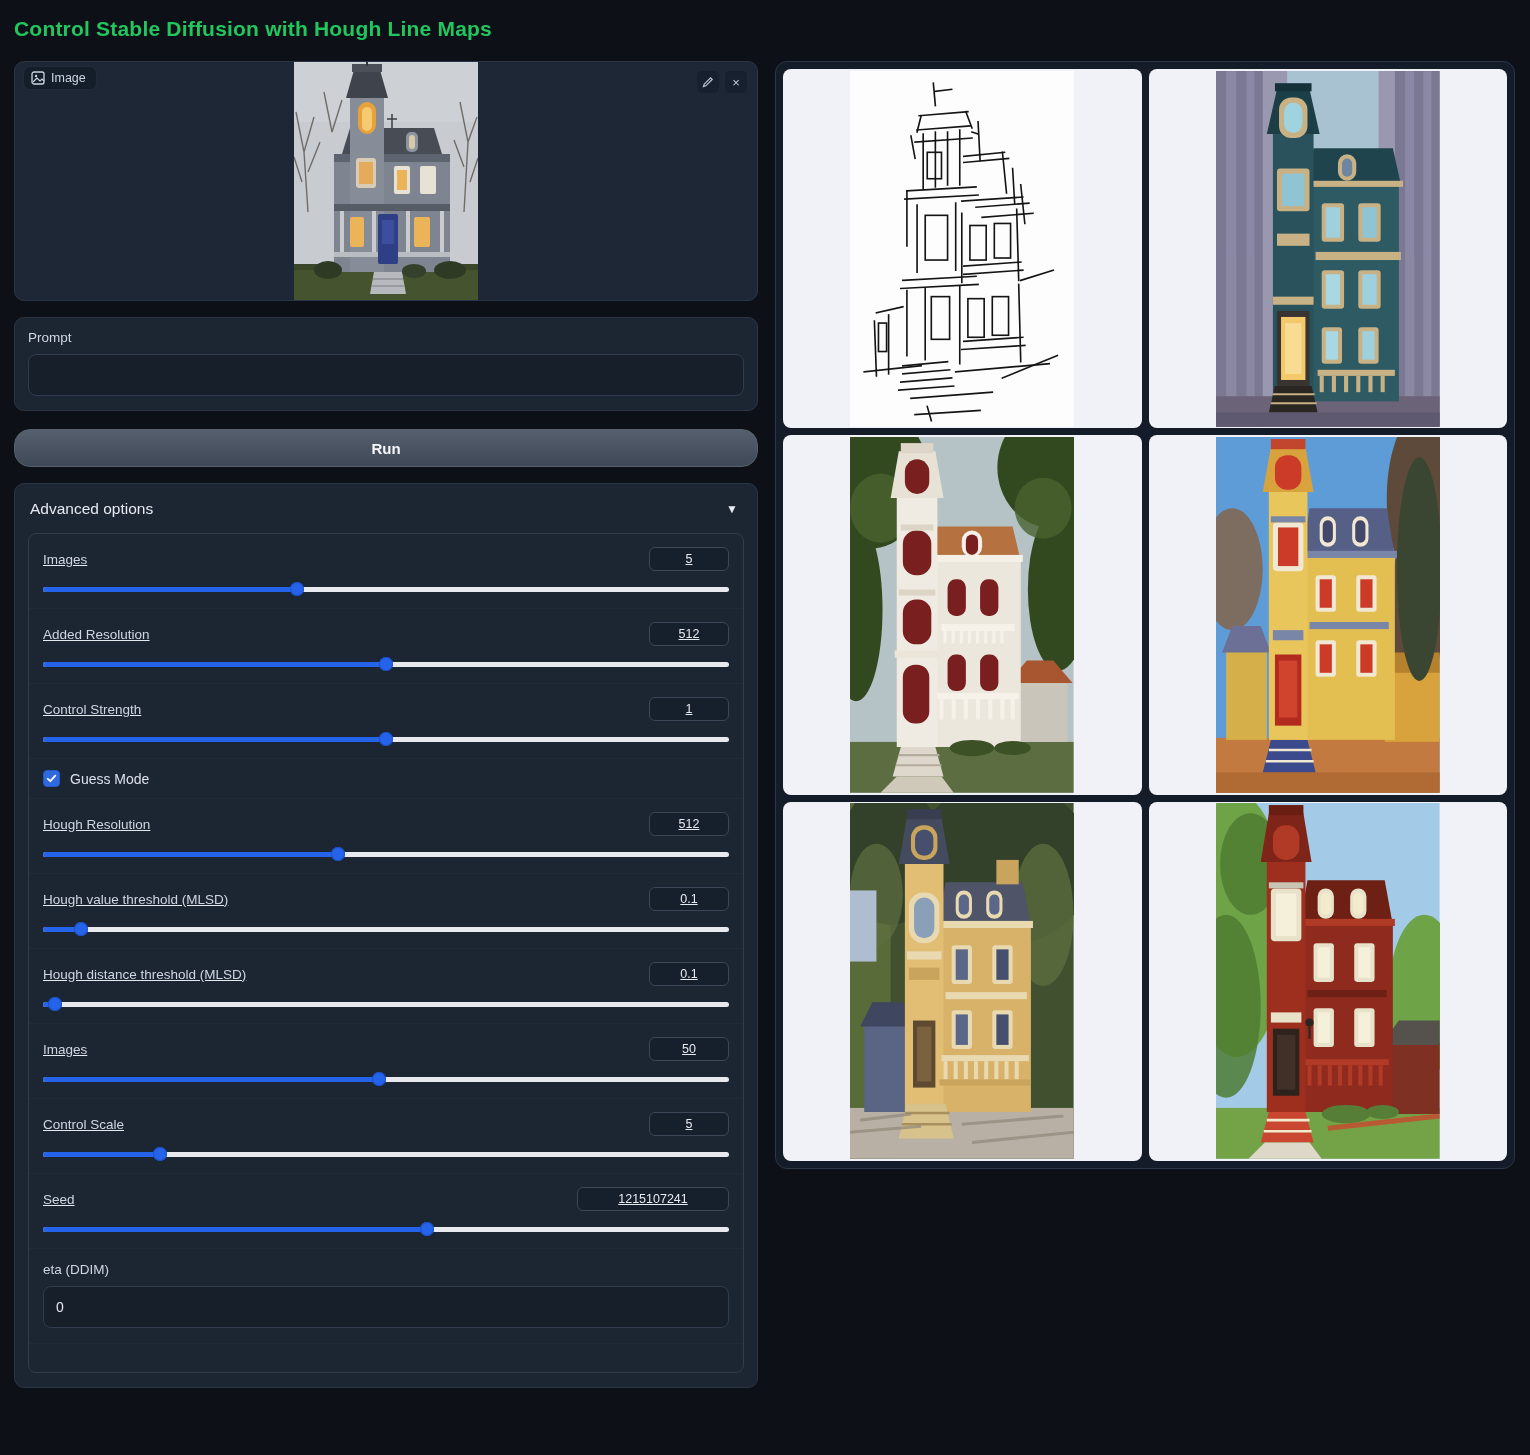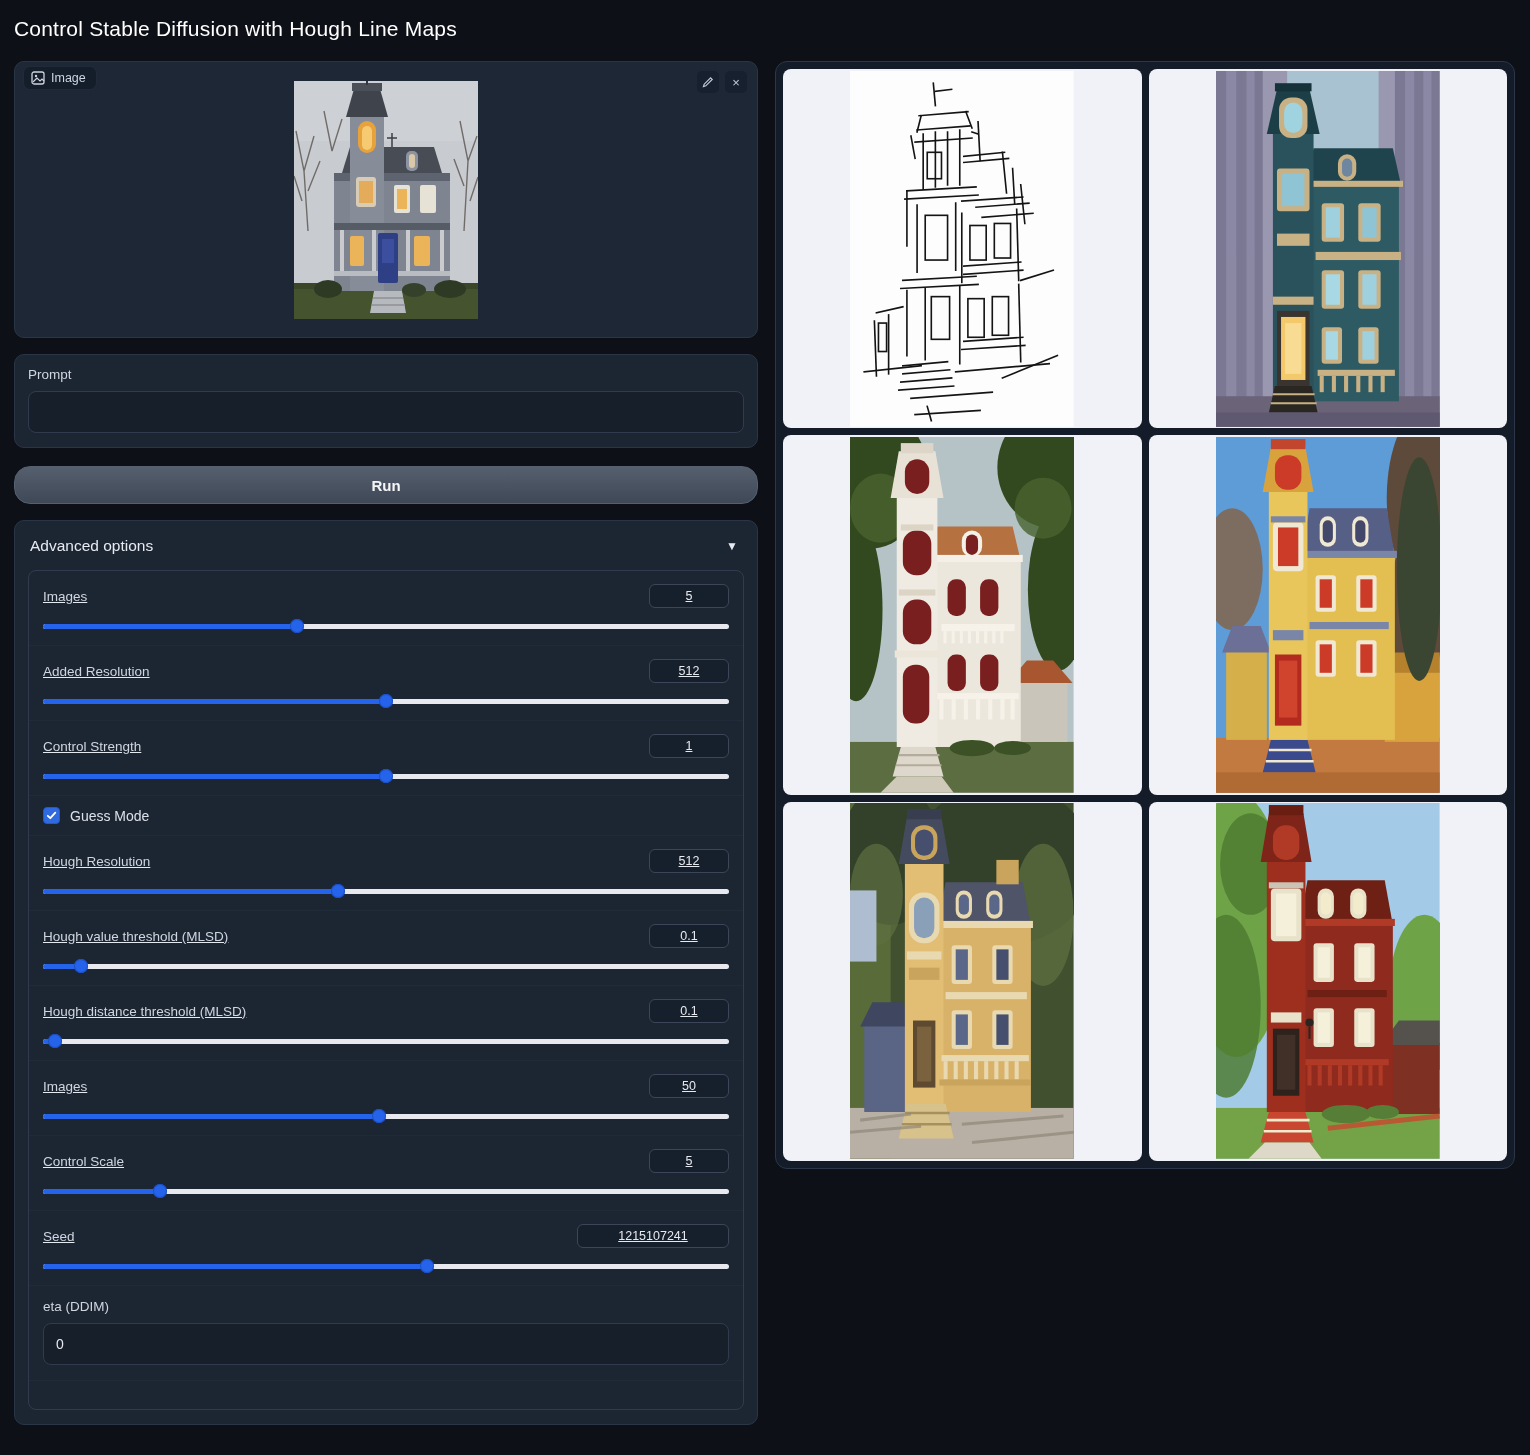--- a/index.html
+++ b/index.html
@@ -1,27 +1,27 @@
 <!DOCTYPE html>
 <html><head>
 <meta charset="utf-8">
 <style>
   * { margin:0; padding:0; box-sizing:border-box; }
   html,body { background:#0d1117; }
   body { font-family:"Liberation Sans", sans-serif; color:#e5e9f0; }
   .app { position:relative; width:1530px; height:1455px; background:#0d1117; overflow:hidden; }
 
-  .page-title { padding:17px 14px 20px 14px; font-size:21px; font-weight:400; color:#ffffff; letter-spacing:.2px; }
+  .page-title { padding:17px 14px 20px 14px; font-size:21px; font-weight:700; color:#22c55e; letter-spacing:.2px; }
 
   .layout { display:flex; gap:17px; padding:0 15px 0 14px; align-items:flex-start; }
   .left-col { width:744px; flex:0 0 744px; }
   .right-col { flex:1; }
 
   
-  .image-widget { position:relative; height:277px; background:#1d2736; border:1px solid #2a3646; border-radius:10px; overflow:hidden; display:flex; align-items:center; justify-content:center; }
+  .image-widget { position:relative; height:240px; background:#1d2736; border:1px solid #2a3646; border-radius:10px; overflow:hidden; display:flex; align-items:center; justify-content:center; }
   .image-badge { position:absolute; top:4px; left:8px; display:flex; align-items:center; gap:6px; background:#141d2a; border:1px solid #32405266; border-radius:7px; padding:4px 10px 4px 7px; font-size:12.5px; color:#cdd5e0; z-index:3; }
   .widget-actions { position:absolute; top:9px; right:10px; display:flex; gap:6px; z-index:3; }
   .icon-btn { width:22px; height:22px; border:none; border-radius:5px; background:#16202e; color:#c3cbd8; display:flex; align-items:center; justify-content:center; cursor:pointer; font-size:13px; }
   .source-photo { height:238px; width:184px; display:block; }
 
   
   .block { background:#1c2532; border:1px solid #2a3646; border-radius:10px; margin-top:16px; padding:12px 13px 14px 13px; }
   .field-label { font-size:13.5px; color:#cfd6e0; margin-bottom:9px; display:block; }
   .textbox { width:100%; height:42px; background:#171f2b; border:1px solid #303c4e; border-radius:8px; color:#e5e9f0; font-size:14px; padding:0 12px; font-family:"Liberation Sans", sans-serif; }
   .textbox.tall { height:46px; }

